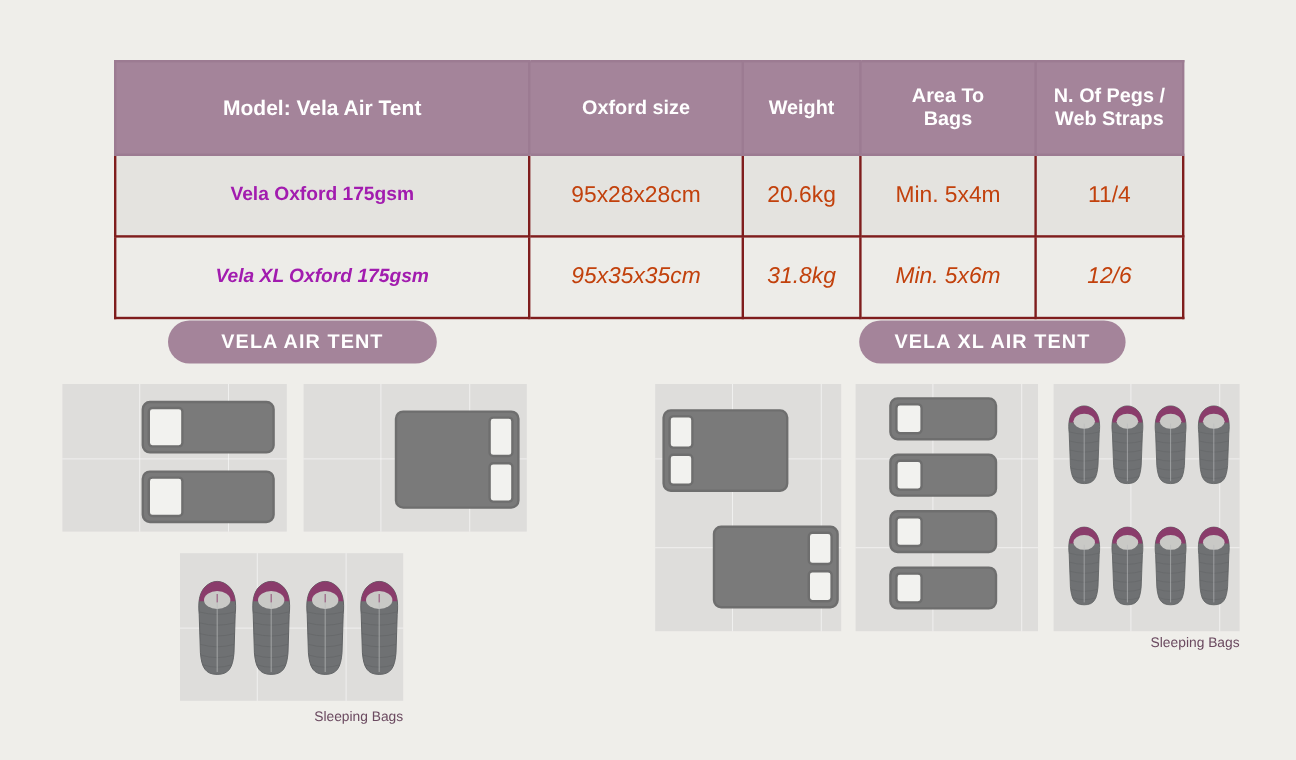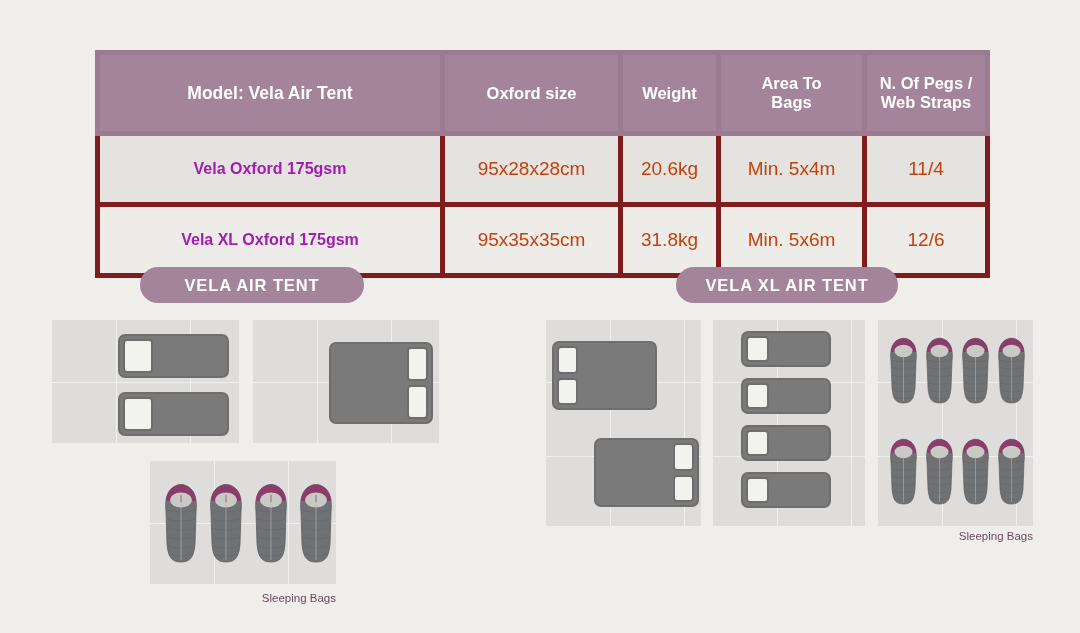--- a/index.html
+++ b/index.html
@@ -20,21 +20,21 @@
   .spec-table {
     position: absolute;
     left: 95px;
     top: 50px;
     width: 890px;
     border-collapse: collapse;
     table-layout: fixed;
   }
   .spec-table th,
   .spec-table td {
-    border: 5px solid #7f1d1d;
+    border: 2px solid #7f1d1d;
     text-align: center;
     vertical-align: middle;
   }
   .spec-table thead th {
     background: #a4849a;
     color: #ffffff;
     font-size: 16.5px;
     font-weight: bold;
     line-height: 1.15;
     padding: 10px 4px;
@@ -42,21 +42,21 @@
     border-color: #9c7b92;
   }
   .spec-table thead th.hd-model { font-size: 17.5px; }
   .spec-table tbody td {
     font-size: 19px;
     color: #c2410c;
     height: 58px;
     padding: 4px 6px;
   }
   .spec-table tbody tr.row-a td { background: #e4e3df; }
-  .spec-table tbody tr.row-b td { background: #edece8; }
+  .spec-table tbody tr.row-b td { background: #edece8; font-style: italic; }
   .spec-table tbody td.cell-model {
     font-weight: bold;
     font-size: 16px;
     color: #a21caf;
   }
   .c-model { width: 345px; }
   .c-pack  { width: 178px; }
   .c-weight{ width:  98px; }
   .c-area  { width: 146px; }
   .c-pegs  { width: 123px; }
@@ -69,21 +69,21 @@
     border-radius: 19px;
     font-size: 16.5px;
     font-weight: bold;
     letter-spacing: 0.9px;
     display: flex;
     align-items: center;
     justify-content: center;
     height: 36px;
   }
   #badge-left  { left: 140px; top: 267px; width: 224px; }
-  #badge-right { left: 676px; top: 267px; width: 222px; }
+  #badge-right { left: 716px; top: 267px; width: 222px; }
 
   
   .panel {
     position: absolute;
     background: #dedddb;
     background-image:
       linear-gradient(to right,  rgba(255,255,255,0.55) 1px, transparent 1px),
       linear-gradient(to bottom, rgba(255,255,255,0.55) 1px, transparent 1px);
     background-size: 74px 74px;
     background-position: -10px -12px;

